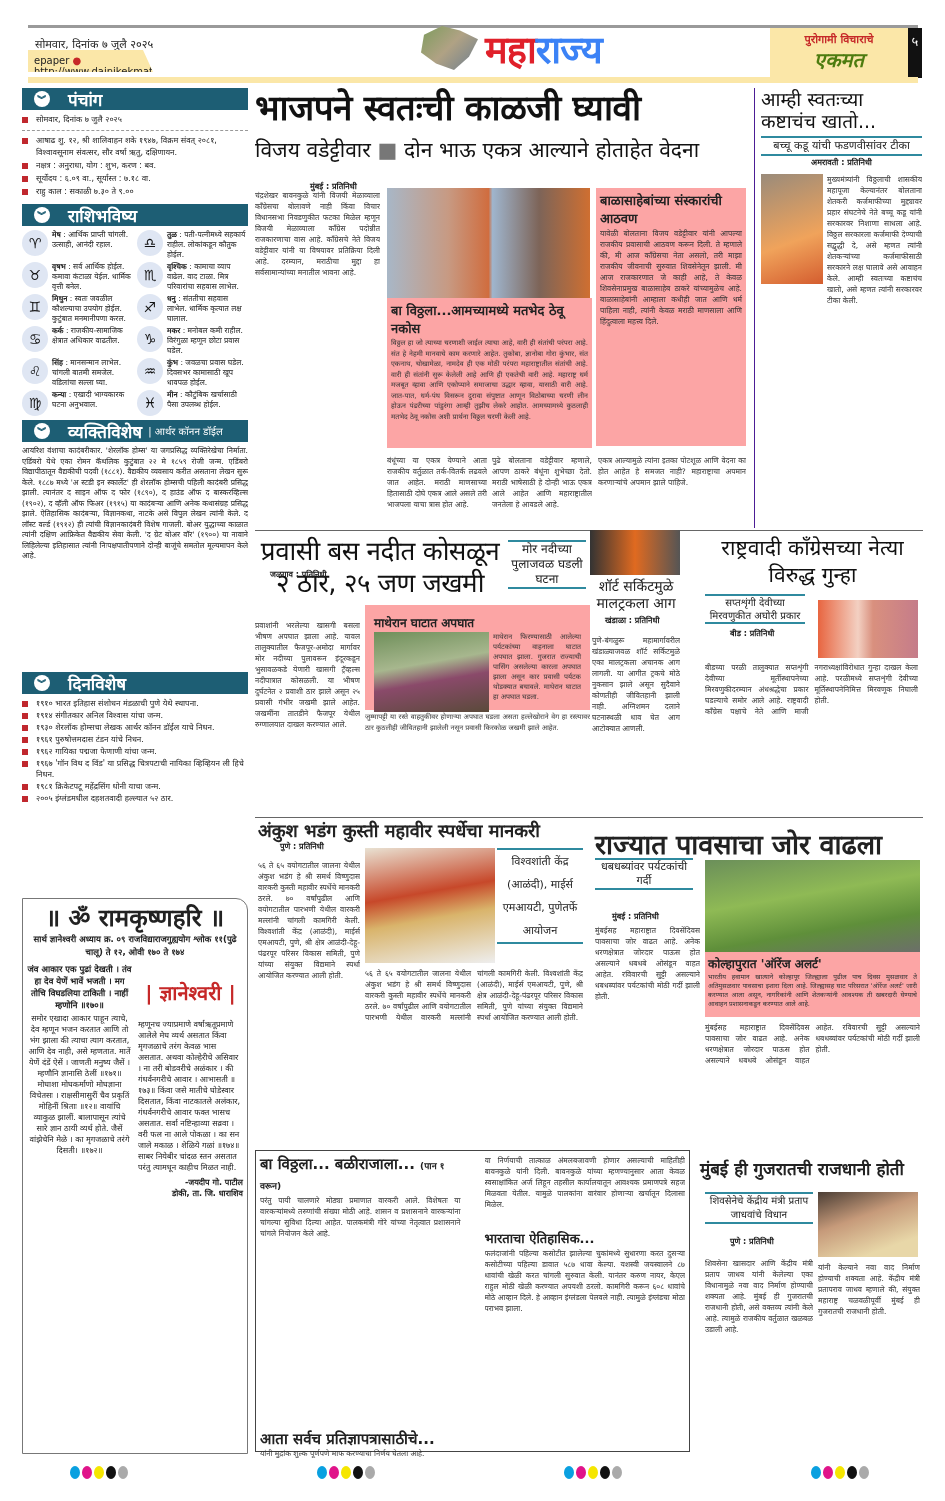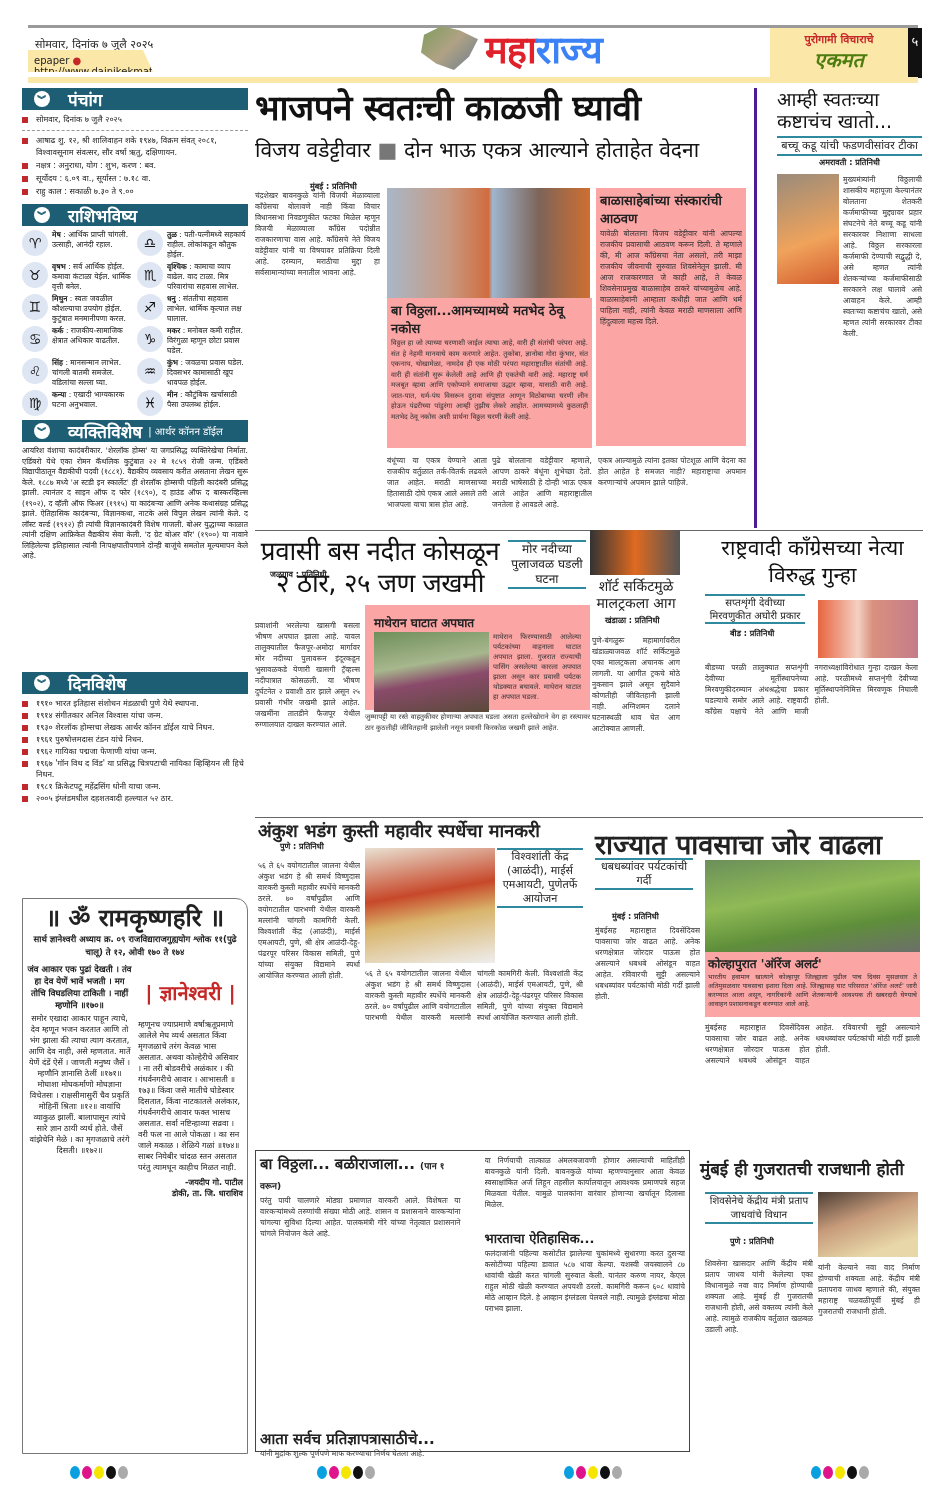--- a/index.html
+++ b/index.html
@@ -184,21 +184,21 @@
   <div class="col" style="font-size:7px;line-height:10.5px">विठ्ठल हा जो त्याच्या चरणाशी जाईल त्याचा आहे, वारी ही संतांची परंपरा आहे. संत हे नेहमी मानवाचे काम करणारे आहेत. तुकोबा, ज्ञानोबा गोरा कुंभार, संत एकनाथ, चोखामेळा, नामदेव ही एक मोठी परंपरा महाराष्ट्रातील संतांची आहे. वारी ही संतांनी सुरू केलेली आहे आणि ही एकतेची वारी आहे. महाराष्ट्र धर्म मजबूत व्हावा आणि एकोप्याने समाजाचा उद्धार व्हावा, यासाठी वारी आहे. जात-पात, धर्म-पंथ विसरून दुरावा संपुष्टात आणून विठोबाच्या चरणी लीन होऊन पंढरीच्या पांडुरंगा आम्ही तुझीच लेकरे आहोत. आमच्यामध्ये कुठलाही मतभेद ठेवू नकोस अशी प्रार्थना विठ्ठल चरणी केली आहे.</div>
 </div>
 <div class="abs col" style="left:387px;top:455px;width:100px;height:70px;overflow:hidden">बंधूंच्या या एकत्र येण्याने आता राजकीय वर्तुळात तर्क-वितर्क लढवले जात आहेत. मराठी माणसाच्या हितासाठी दोघे एकत्र आले असले तरी भाजपला याचा त्रास होत आहे.</div>
 <div class="abs col" style="left:492px;top:455px;width:100px;height:70px;overflow:hidden">पुढे बोलताना वडेट्टीवार म्हणाले, आपण ठाकरे बंधूंना शुभेच्छा देतो. मराठी भाषेसाठी हे दोन्ही भाऊ एकत्र आले आहेत आणि महाराष्ट्रातील जनतेला हे आवडले आहे.</div>
 <div class="abs grey-box" style="left:596px;top:188px;width:150px;height:258px;padding:4px;overflow:hidden">
   <div class="h3" style="font-size:13px">बाळासाहेबांच्या संस्कारांची आठवण</div>
   <div class="col">यावेळी बोलताना विजय वडेट्टीवार यांनी आपल्या राजकीय प्रवासाची आठवण करून दिली. ते म्हणाले की, मी आज काँग्रेसचा नेता असलो, तरी माझा राजकीय जीवनाची सुरुवात शिवसेनेतून झाली. मी आज राजकारणात जे काही आहे, ते केवळ शिवसेनाप्रमुख बाळासाहेब ठाकरे यांच्यामुळेच आहे. बाळासाहेबांनी आम्हाला कधीही जात आणि धर्म पाहिला नाही, त्यांनी केवळ मराठी माणसाला आणि हिंदुत्वाला महत्त्व दिले.</div>
 </div>
 <div class="abs col" style="left:598px;top:455px;width:148px;height:70px;overflow:hidden">एकत्र आल्यामुळे त्यांना इतका पोटशूळ आणि वेदना का होत आहेत हे समजत नाही? महाराष्ट्राचा अपमान करणाऱ्यांचे अपमान झाले पाहिजे.</div>
 
-<div class="abs" style="left:754px;top:88px;width:168px;border-left:3px solid #4c1d95;padding-left:20px;height:440px">
+<div class="abs" style="left:754px;top:88px;width:168px;border-left:1px solid #4c1d95;padding-left:6px;height:440px">
   <div class="h2" style="font-size:19px;line-height:22px">आम्ही स्वतःच्या कष्टाचंच खातो...</div>
   <div class="blueline" style="margin-top:4px"></div>
   <div style="font-size:11px;text-align:center;line-height:16px">बच्चू कडू यांची फडणवीसांवर टीका</div>
   <div class="blueline"></div>
   <div class="byline">अमरावती : प्रतिनिधी</div>
   <div class="photo" style="float:left;width:62px;height:110px;margin:4px 4px 2px 0;background:linear-gradient(160deg,#9a8b7a,#f0a35b 60%,#d45d2f)"></div>
   <div class="col" style="height:330px;overflow:hidden;margin-top:4px">मुख्यमंत्र्यांनी विठ्ठलाची शासकीय महापूजा केल्यानंतर बोलताना शेतकरी कर्जमाफीच्या मुद्द्यावर प्रहार संघटनेचे नेते बच्चू कडू यांनी सरकारवर निशाणा साधला आहे. विठ्ठल सरकारला कर्जमाफी देण्याची सद्बुद्धी दे, असे म्हणत त्यांनी शेतकऱ्यांच्या कर्जमाफीसाठी सरकारने लक्ष घालावे असे आवाहन केले. आम्ही स्वतःच्या कष्टाचंच खातो, असे म्हणत त्यांनी सरकारवर टीका केली.</div>
 </div>
 
 <div class="abs rule" style="left:255px;top:530px;width:668px"></div>
@@ -223,21 +223,21 @@
 <div class="abs" style="left:705px;top:594px;width:100px;border-top:2px solid #2f8a9f;border-bottom:2px solid #2f8a9f;font-size:10px;line-height:13px;text-align:center">सप्तशृंगी देवीच्या मिरवणुकीत अघोरी प्रकार</div>
 <div class="abs byline" style="left:730px;top:627px">बीड : प्रतिनिधी</div>
 <div class="abs photo" style="left:818px;top:600px;width:100px;height:58px;background:linear-gradient(90deg,#e86540 0,#f3d0c2 40%,#d9907e 55%,#c57c8a)"></div>
 <div class="abs col" style="left:705px;top:662px;width:213px;height:150px;overflow:hidden;column-count:2;column-gap:6px">बीडच्या परळी तालुक्यात सप्तशृंगी देवीच्या मूर्तीस्थापनेच्या मिरवणुकीदरम्यान अंधश्रद्धेचा प्रकार घडल्याचे समोर आले आहे. राष्ट्रवादी काँग्रेस पक्षाचे नेते आणि माजी नगराध्यक्षांविरोधात गुन्हा दाखल केला आहे. परळीमध्ये सप्तशृंगी देवीच्या मूर्तिस्थापनेनिमित्त मिरवणूक निघाली होती.</div>
 
 <div class="abs rule" style="left:255px;top:817px;width:668px"></div>
 
 <div class="abs" style="left:258px;top:820px;width:325px;font-size:18px;font-weight:bold;line-height:22px">अंकुश भडंग कुस्ती महावीर स्पर्धेचा मानकरी</div>
 <div class="abs byline" style="left:280px;top:840px">पुणे : प्रतिनिधी</div>
 <div class="abs photo" style="left:365px;top:848px;width:130px;height:115px;background:linear-gradient(170deg,#e9e2d3,#c7482a 40%,#d9b46b 60%,#eee)"></div>
-<div class="abs" style="left:497px;top:848px;width:86px;border-top:2px solid #2f8a9f;border-bottom:2px solid #2f8a9f;font-size:11px;line-height:14px;text-align:center">विश्वशांती केंद्र (आळंदी), माईर्स एमआयटी, पुणेतर्फे आयोजन</div>
+<div class="abs" style="left:497px;top:848px;width:86px;border-top:2px solid #2f8a9f;border-bottom:2px solid #2f8a9f;font-size:11px;line-height:23px;text-align:center">विश्वशांती केंद्र (आळंदी), माईर्स एमआयटी, पुणेतर्फे आयोजन</div>
 <div class="abs col" style="left:258px;top:860px;width:102px;height:285px;overflow:hidden">५६ ते ६५ वयोगटातील जालना येथील अंकुश भडंग हे श्री समर्थ विष्णुदास वारकरी कुस्ती महावीर स्पर्धेचे मानकरी ठरले. ७० वर्षांपुढील आणि वयोगटातील पारभणी येथील वारकरी मल्लांनी चांगली कामगिरी केली. विश्वशांती केंद्र (आळंदी), माईर्स एमआयटी, पुणे, श्री क्षेत्र आळंदी-देहू-पंढरपूर परिसर विकास समिती, पुणे यांच्या संयुक्त विद्यमाने स्पर्धा आयोजित करण्यात आली होती.</div>
 <div class="abs col" style="left:365px;top:968px;width:218px;height:180px;overflow:hidden;column-count:2;column-gap:6px">५६ ते ६५ वयोगटातील जालना येथील अंकुश भडंग हे श्री समर्थ विष्णुदास वारकरी कुस्ती महावीर स्पर्धेचे मानकरी ठरले. ७० वर्षांपुढील आणि वयोगटातील पारभणी येथील वारकरी मल्लांनी चांगली कामगिरी केली. विश्वशांती केंद्र (आळंदी), माईर्स एमआयटी, पुणे, श्री क्षेत्र आळंदी-देहू-पंढरपूर परिसर विकास समिती, पुणे यांच्या संयुक्त विद्यमाने स्पर्धा आयोजित करण्यात आली होती.</div>
 
 <div class="abs" style="left:595px;top:830px;width:330px;font-size:27px;font-weight:bold;line-height:30px">राज्यात पावसाचा जोर वाढला</div>
 <div class="abs" style="left:595px;top:858px;width:98px;border-top:2px solid #2f8a9f;border-bottom:2px solid #2f8a9f;font-size:11px;line-height:14px;text-align:center">धबधब्यांवर पर्यटकांची गर्दी</div>
 <div class="abs byline" style="left:612px;top:910px">मुंबई : प्रतिनिधी</div>
 <div class="abs photo" style="left:705px;top:860px;width:215px;height:92px;background:linear-gradient(170deg,#6b8f5a,#8fba55 40%,#5f8f3a 70%,#6c6f6a)"></div>
 <div class="abs grey-box" style="left:705px;top:952px;width:215px;height:65px;padding:3px">
   <div class="h3" style="font-size:12px">कोल्हापुरात 'ऑरेंज अलर्ट'</div>
   <div class="col" style="font-size:6.5px;line-height:9px">भारतीय हवामान खात्याने कोल्हापूर जिल्ह्याला पुढील पाच दिवस मुसळधार ते अतिमुसळधार पावसाचा इशारा दिला आहे. जिल्ह्यासह घाट परिसरात 'ऑरेंज अलर्ट' जारी करण्यात आला असून, नागरिकांनी आणि शेतकऱ्यांनी आवश्यक ती खबरदारी घेण्याचे आवाहन प्रशासनाकडून करण्यात आले आहे.</div>

